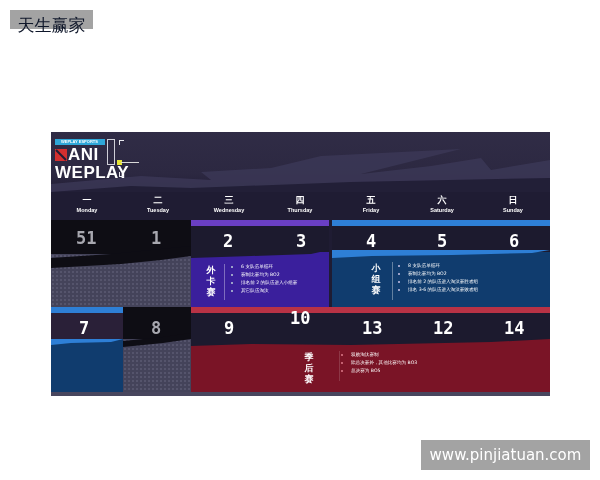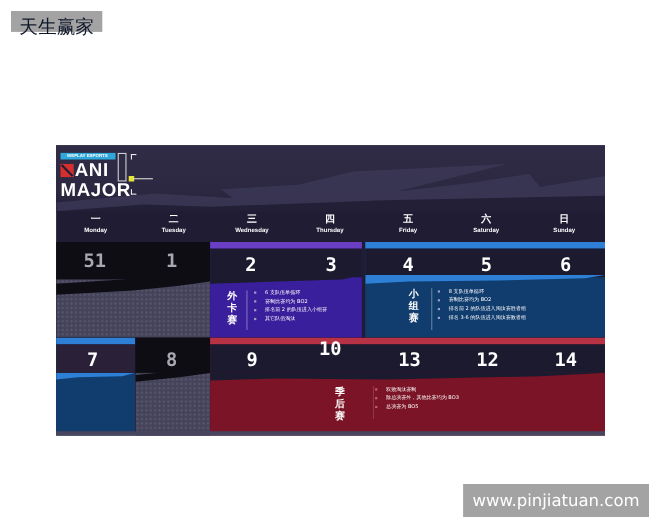--- a/index.html
+++ b/index.html
@@ -84,21 +84,21 @@
     <svg class="bolt" width="499" height="60" style="left:0;top:0;">
       <polygon points="0,52 90,44 160,48 150,40 220,36 270,24 410,17 310,42 380,34 430,26 440,38 499,28 499,60 0,60" fill="#3b3756" opacity="0.85"></polygon>
       <polygon points="0,60 80,54 140,56 300,50 499,46 499,60" fill="#221f37"></polygon>
     </svg>
 
     <div class="logo">
       <div class="logo-badge">WEPLAY ESPORTS</div>
       <div class="logo-side"></div>
       <div class="dota-icon"></div>
       <div class="logo-ani">ANI</div>
-      <div class="logo-major">MAJOR</div>
+      <div class="logo-major">WEPLAY</div>
     </div>
 
     <div class="bracket" style="left:68px;top:8px;border-width:1px 0 0 1px;"></div>
     <div class="bracket" style="left:68px;top:40px;border-width:0 0 1px 1px;"></div>
     <div class="title-dot"></div>
     <div class="title-connector"></div>
 
   </div>
 
   <div class="weekday" style="left:0px;">

